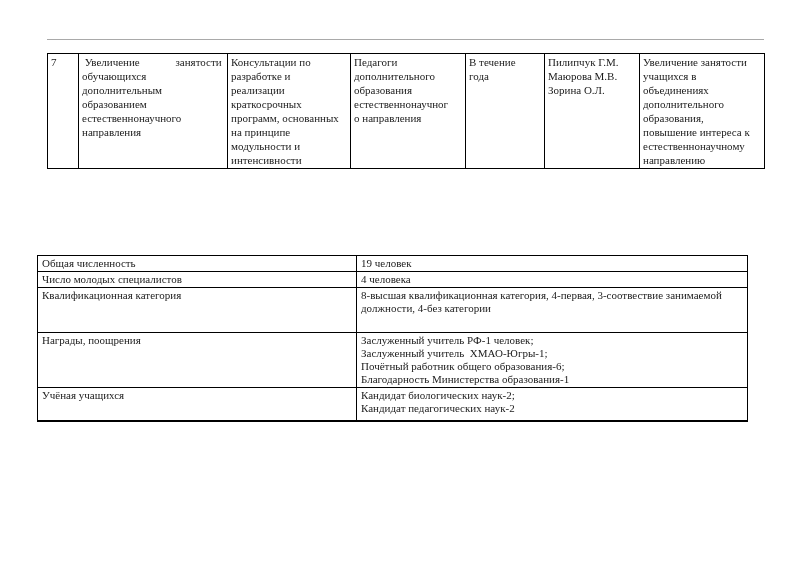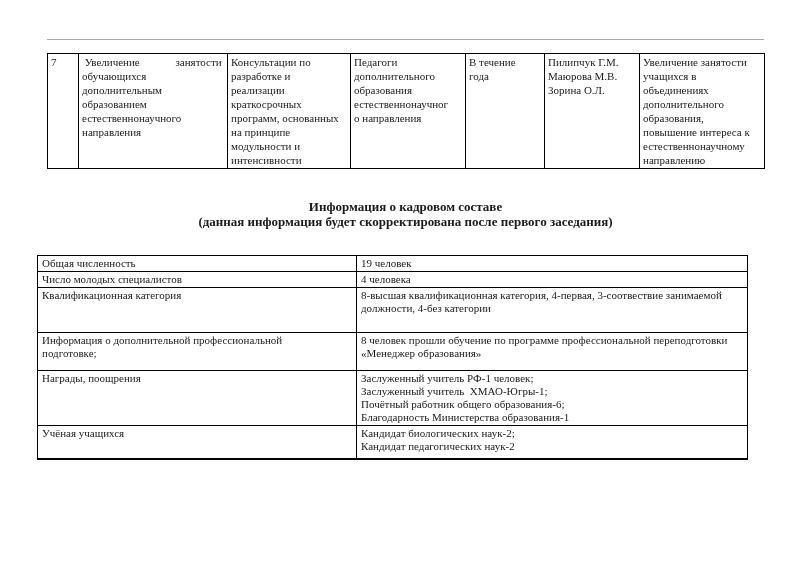--- a/index.html
+++ b/index.html
@@ -109,50 +109,40 @@
 объединениях
 дополнительного
 образования,
 повышение интереса к
 естественнонаучному
 направлению</td>
       </tr>
     </tbody>
   </table>
 
-  <div class="heading">
-    <div>Информация о кадровом составе</div>
-    <div>(данная информация будет скорректирована после первого заседания)</div>
-  </div>
 
   <table class="staff-table">
     <colgroup>
       <col style="width:319px">
       <col style="width:391px">
     </colgroup>
     <tbody>
       <tr style="height:15px">
         <td>Общая численность</td>
         <td>19 человек</td>
       </tr>
       <tr style="height:14px">
         <td>Число молодых специалистов</td>
         <td>4 человека</td>
       </tr>
       <tr style="height:45px">
         <td>Квалификационная категория</td>
         <td>8-высшая квалификационная категория, 4-первая, 3-соотвествие занимаемой
 должности, 4-без категории</td>
       </tr>
-      <tr style="height:38px">
-        <td>Информация о дополнительной профессиональной
-подготовке;</td>
-        <td>8 человек прошли обучение по программе профессиональной переподготовки
-«Менеджер образования»</td>
-      </tr>
       <tr style="height:50px">
         <td>Награды, поощрения</td>
         <td>Заслуженный учитель РФ-1 человек;
 Заслуженный учитель  ХМАО-Югры-1;
 Почётный работник общего образования-6;
 Благодарность Министерства образования-1</td>
       </tr>
       <tr style="height:33px">
         <td>Учёная учащихся</td>
         <td>Кандидат биологических наук-2;

